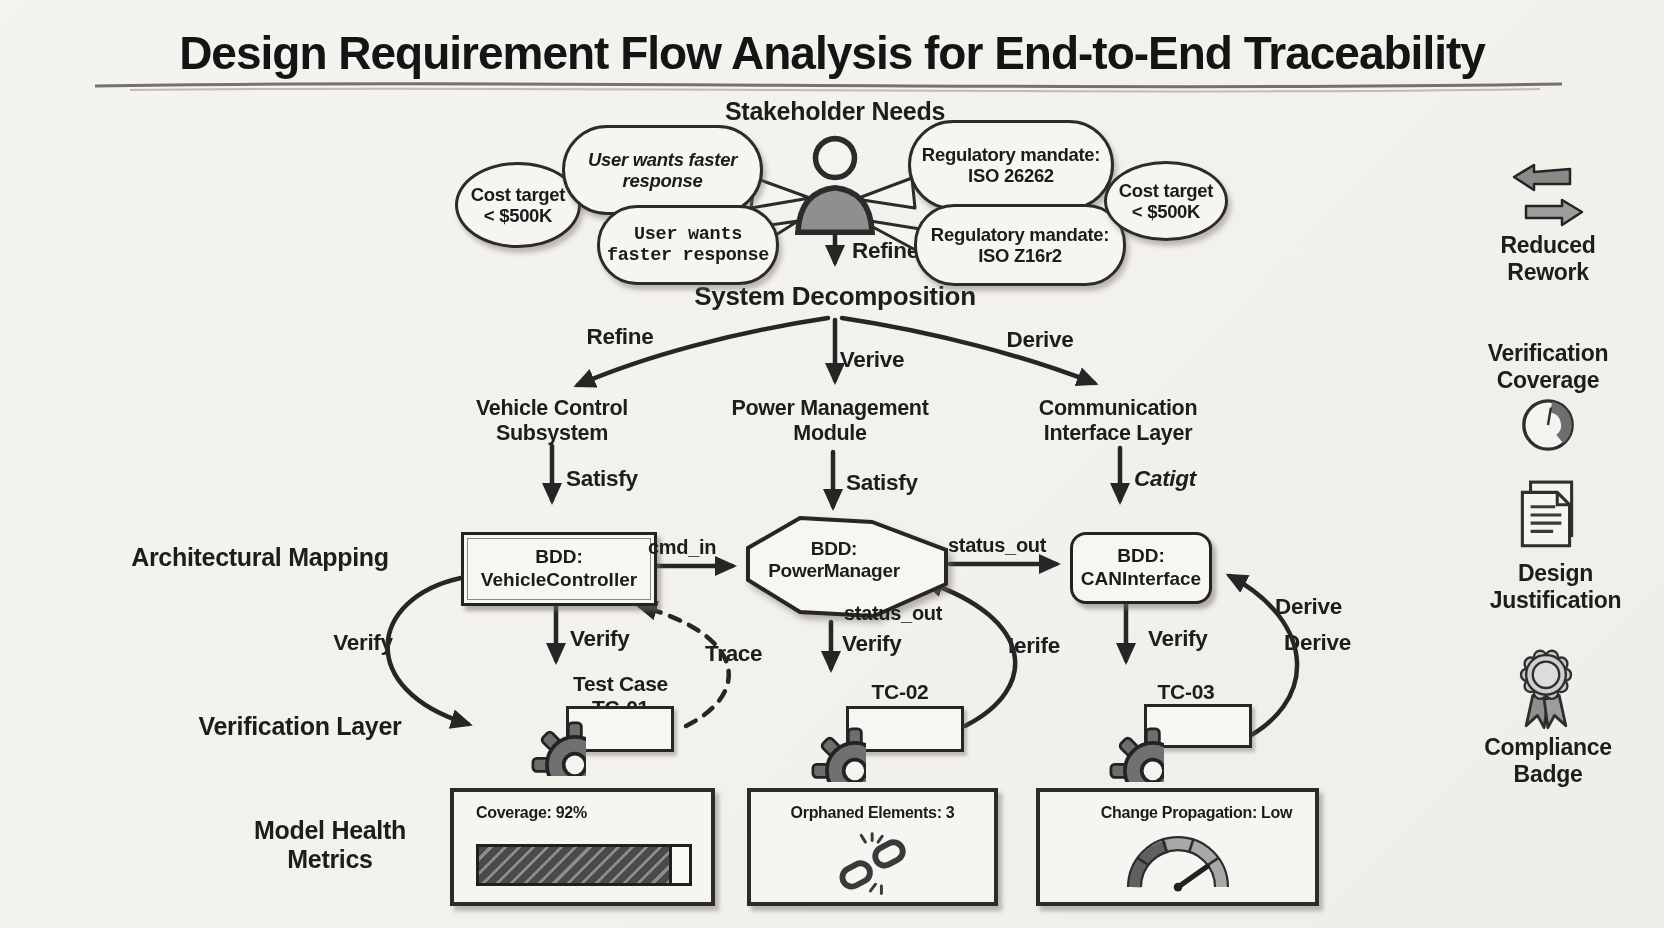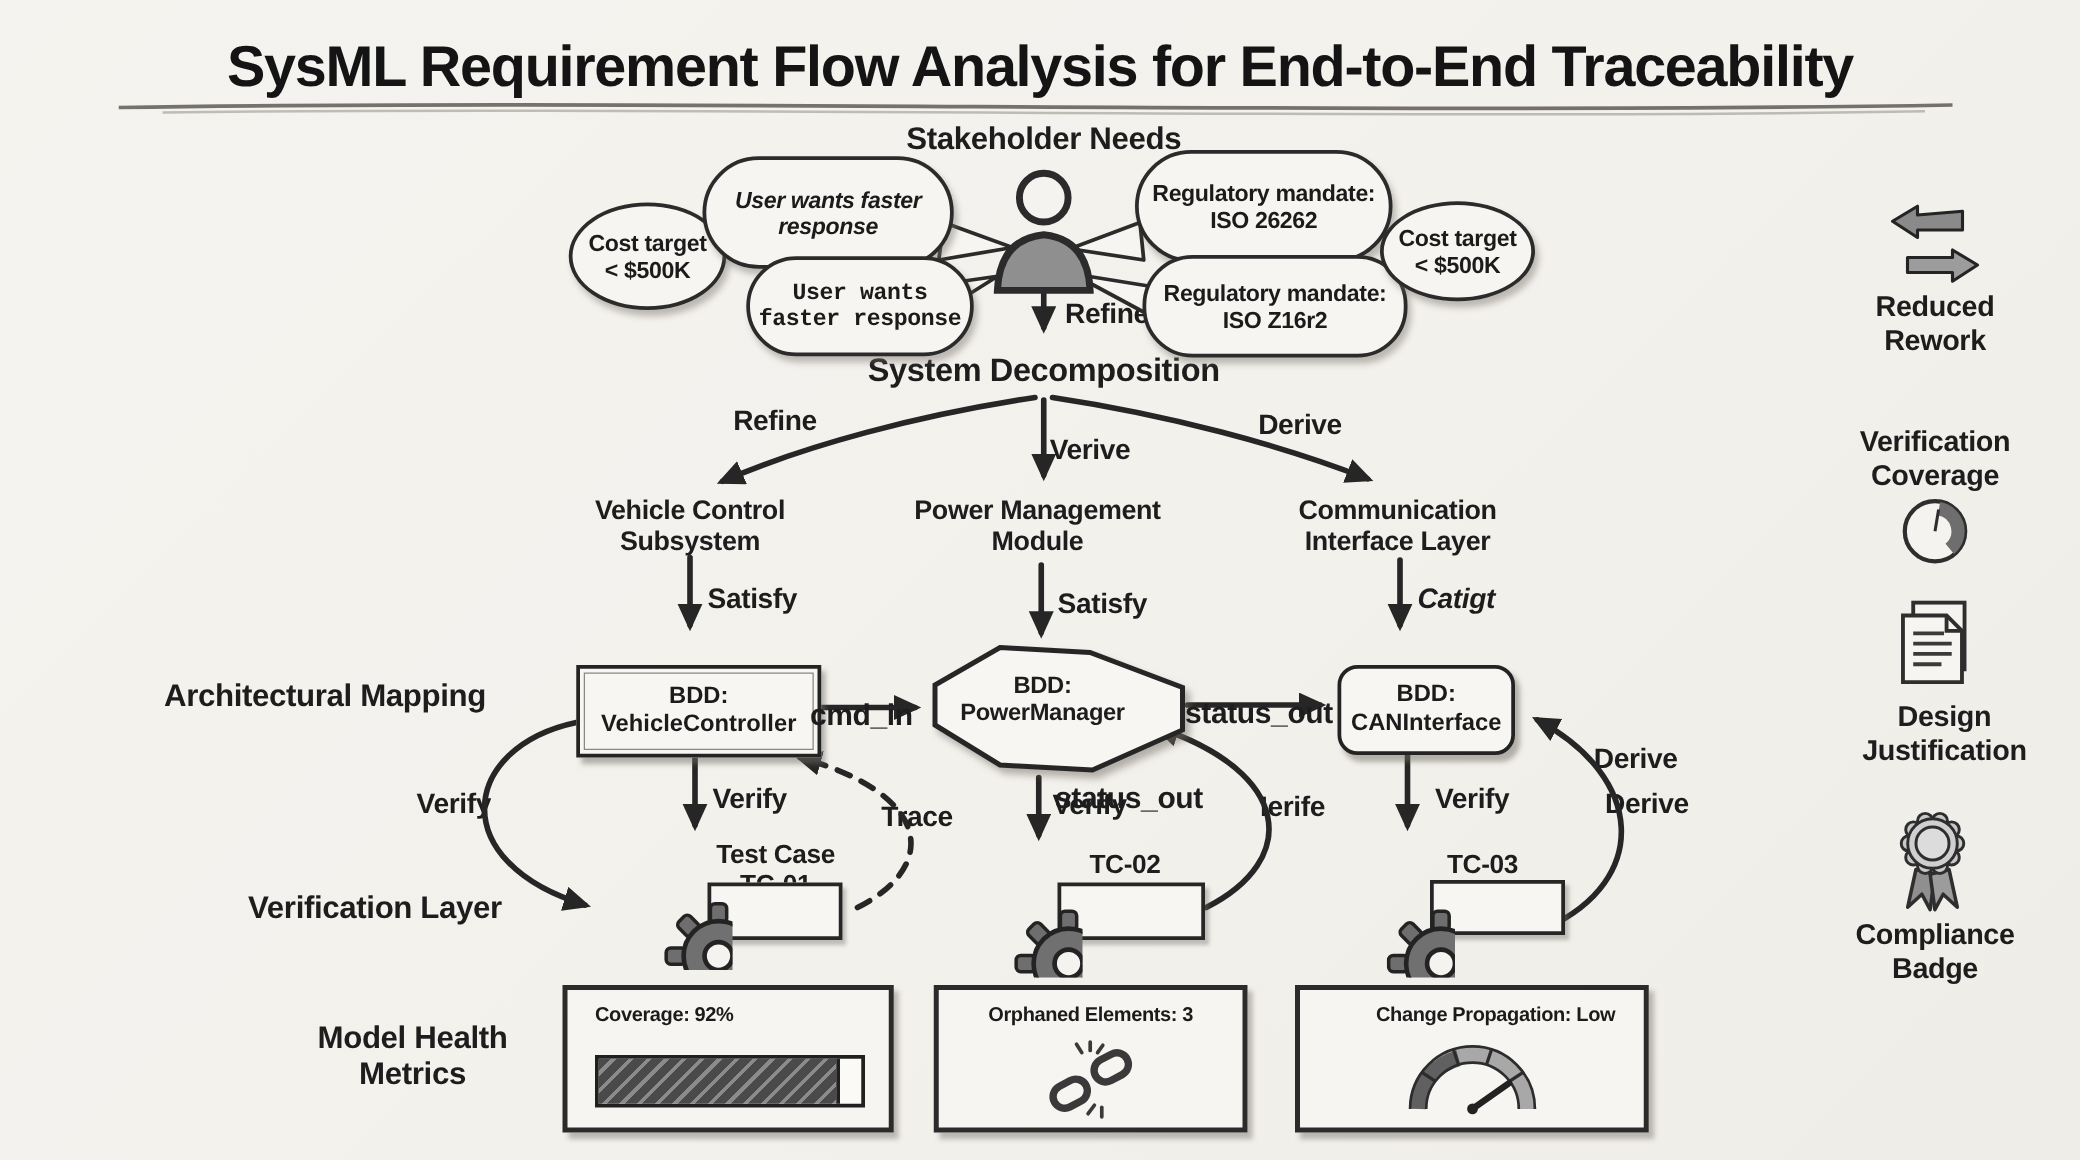--- a/index.html
+++ b/index.html
@@ -8,21 +8,21 @@
     background:linear-gradient(135deg,#f5f3ef 0%,#f3f1ec 55%,#efede8 100%);
     font-family:"Liberation Sans",sans-serif;color:#1b1b1b;font-weight:700;
   }
   .lbl{position:absolute;text-align:center;letter-spacing:-0.3px;color:#1d1d1d;}
   .ml{white-space:pre-line;line-height:1.16;}
   .left{text-align:left;}
   .title{font-size:46px;letter-spacing:-1px;color:#141414;}
   .h2{font-size:25px;}
   .h3{font-size:26px;}
   .edge{font-size:22.5px;}
-  .small{font-size:24px;margin-top:23px;}
+  .small{font-size:20px;}
   .node{font-size:21.5px;line-height:1.18;}
   .bubble{
     position:absolute;display:flex;align-items:center;justify-content:center;
     background:#f7f5f1;border:3.5px solid #2b2b2b;text-align:center;
     font-size:18.5px;line-height:1.14;letter-spacing:-0.3px;
     box-shadow:3px 5px 5px rgba(120,114,106,.45);z-index:2;
   }
   .block{
     position:absolute;display:flex;align-items:center;justify-content:center;
     background:#f8f6f2;border:3.5px solid #232323;text-align:center;
@@ -176,21 +176,21 @@
       <path d="M1126,600 L1126,660" marker-end="url(#ah)"></path>
       <path d="M461,578 C368,598 356,690 468,724" marker-end="url(#ah)"></path>
       <path d="M686,726 C750,694 748,636 640,606" stroke-dasharray="11 10" marker-end="url(#ah)"></path>
       <path d="M965,726 C1040,688 1034,618 926,582" marker-end="url(#ah)"></path>
       <path d="M1238,742 C1320,704 1316,622 1230,576" marker-end="url(#ah)"></path>
     </g>
 
     <polygon class="shape" points="800,518 872,522 946,550 946,584 874,616 800,612 748,580 748,548" fill="#f8f6f2" stroke="#262626" stroke-width="4"></polygon>
   </svg>
 
-  <div class="lbl title" style="left:50px;top:26px;width:1564px;">SysML Requirement Flow Analysis for End-to-End Traceability</div>
+  <div class="lbl title" style="left:50px;top:26px;width:1564px;">Design Requirement Flow Analysis for End-to-End Traceability</div>
 
   <div class="lbl h2" style="left:660px;top:97px;width:350px;">Stakeholder Needs</div>
 
   <svg class="icon-svg" style="left:788px;top:134px;" width="94" height="102" viewBox="0 0 100 110">
       <use href="#person"></use>
     </svg>
 
   <div class="bubble ml" style="left:455px;top:162px;width:120px;height:80px;border-radius:50%;">Cost target
 &lt; $500K</div>
   <div class="bubble ml" style="left:562px;top:125px;width:195px;height:84px;border-radius:46px;font-style:italic;">User wants faster

